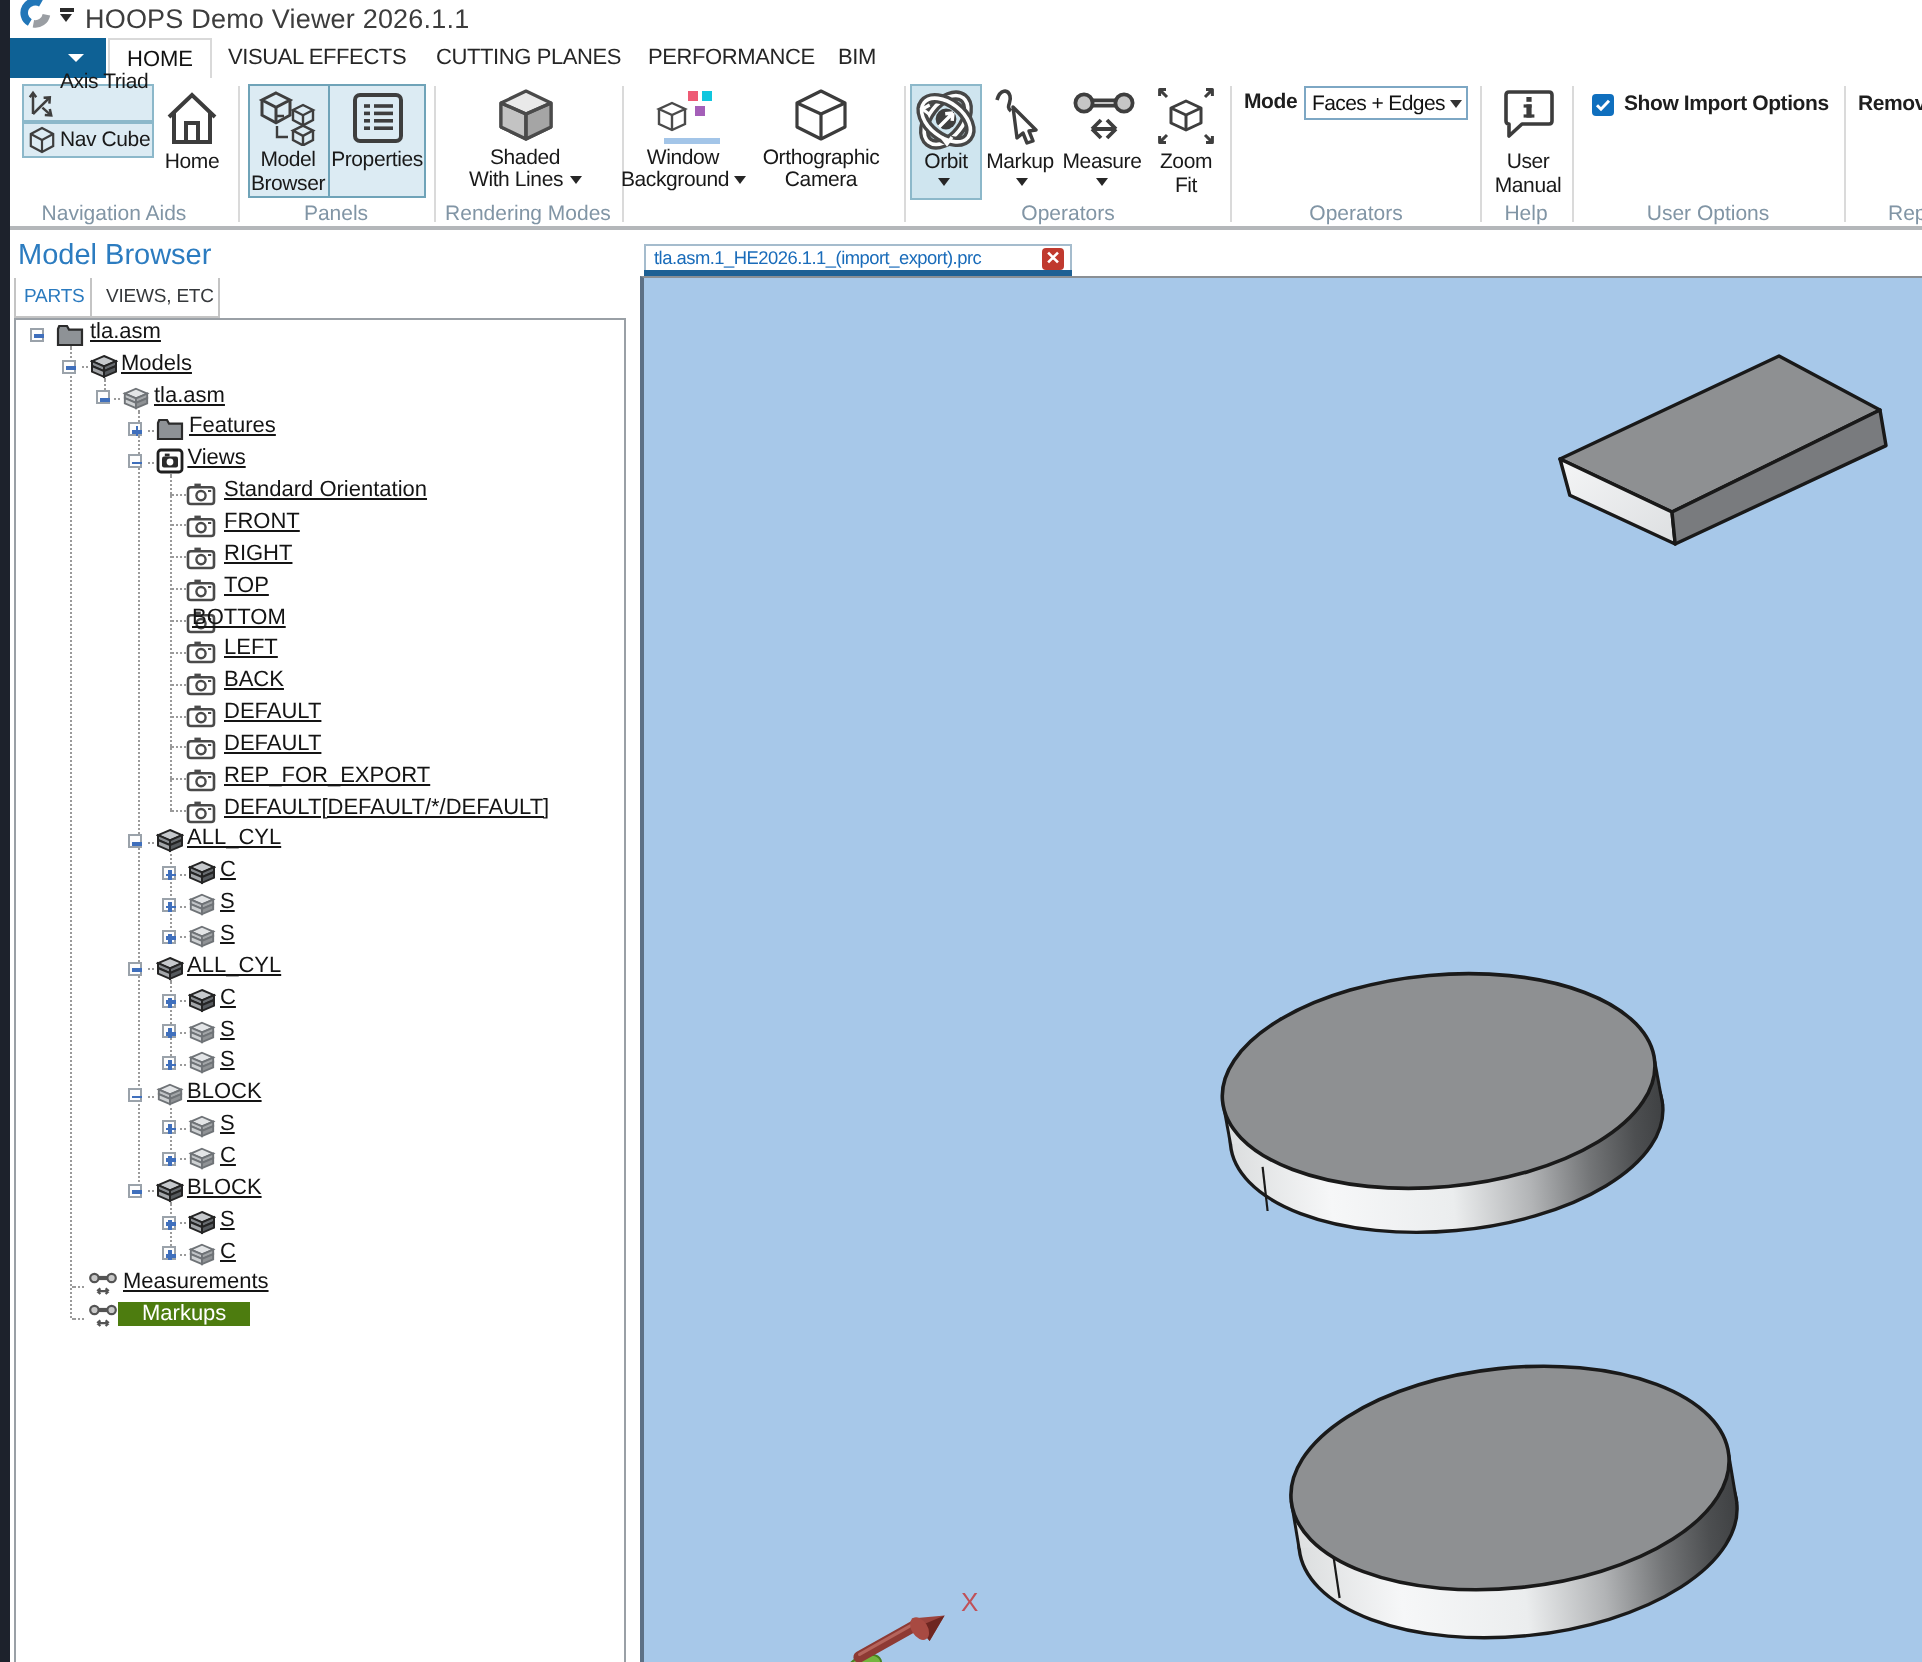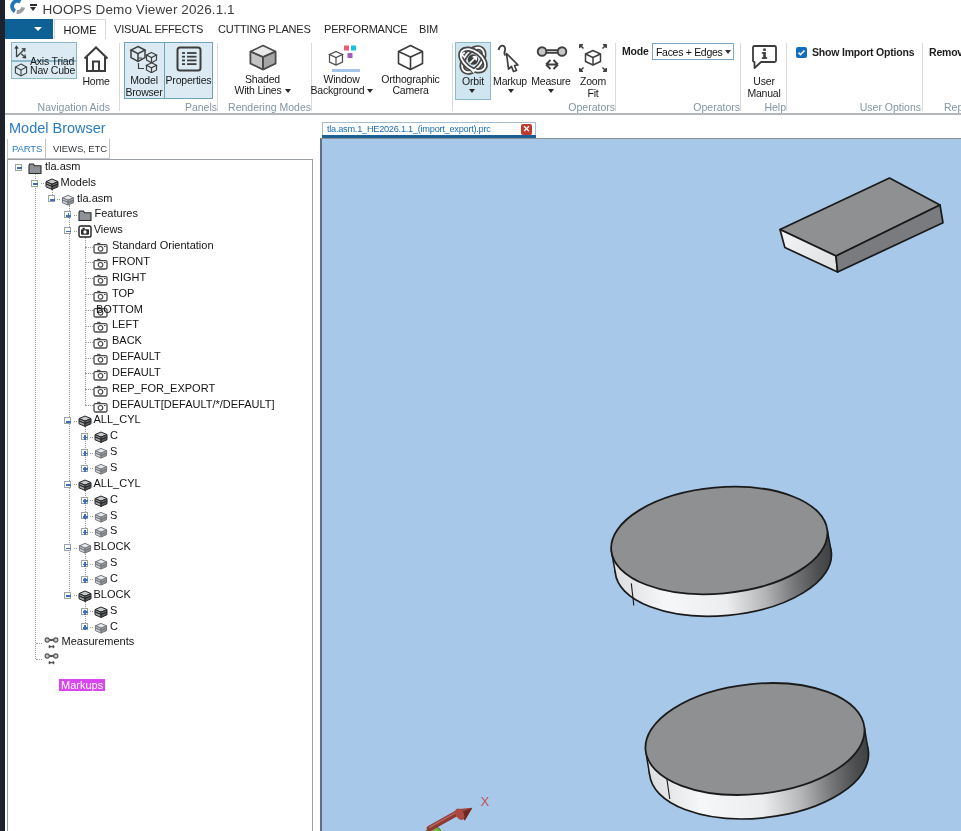--- a/index.html
+++ b/index.html
@@ -11,35 +11,35 @@
 
 #filebtn { position:absolute; left:4.5px; top:19px; width:48px; height:19.6px; background:#0e6195; }
 #filebtn:after { content:""; position:absolute; left:29.5px; top:8px; border-left:4px solid transparent; border-right:4px solid transparent; border-top:4.5px solid #fff; }
 .rtab { position:absolute; top:19px; height:21px; line-height:21px; font-size:11px; letter-spacing:-0.2px; color:#262626; text-align:center; white-space:nowrap; }
 #hometab { position:absolute; left:54px; top:18.5px; width:52px; height:22px; background:#fff; border:1px solid #d9d9d9; border-bottom:none; line-height:21px; font-size:11px; color:#111; text-align:center; }
 #tabline { position:absolute; left:5px; top:39.5px; width:956px; height:1px; background:#e3e3e3; }
 
 #ribbon { position:absolute; left:5px; top:40px; width:956px; height:74px; background:#fff; }
 #ribbonline { position:absolute; left:5px; top:113.2px; width:956px; height:2px; background:#b4b7ba; }
 .gsep { position:absolute; top:43px; height:68px; width:1px; background:#dadada; }
-.glabel { position:absolute; top:100.5px; height:13px; line-height:13px; font-size:10.5px; color:#8195a5; text-align:right; }
+.glabel { position:absolute; top:100.5px; height:13px; line-height:13px; font-size:10.5px; color:#8195a5; text-align:center; }
 .bluebtn { position:absolute; background:#dcebf3; border:1px solid #8cb8ca; }
 .smalltxt { font-size:10.5px; letter-spacing:-0.2px; color:#191919;text-align:center; }
 .btxt { position:absolute; font-size:10.5px; letter-spacing:-0.2px; color:#191919; text-align:center; line-height:11.5px; white-space:nowrap; }
 
 #panel { position:absolute; left:5px; top:116px; width:315px; height:715px; background:#fff; }
 #mbtitle { position:absolute; left:9px; top:120px; font-size:14.5px; color:#2c7cc0; }
 .ptab { position:absolute; top:138.5px; height:20px; line-height:20px; font-size:9.5px; letter-spacing:-0.1px; }
 #treebox { position:absolute; left:6.5px; top:158.5px; width:306px; height:673px; border:1px solid #9aa0a6; border-bottom:none; background:#fff; }
 .exp { position:absolute; width:7px; height:7px; background:#fdfdfd; border:1px solid #9aa2aa; }
 .exp:after { content:""; position:absolute; left:1px; top:2.7px; width:5px; height:1.6px; background:#3f6fbc; }
 .expp:before { content:""; position:absolute; left:2.7px; top:1px; width:1.6px; height:5px; background:#3f6fbc; }
 .ticon { position:absolute; }
-.ttext { position:absolute; font-size:11px; color:#141414; white-space:pre; }
-.tsel { position:absolute; font-size:11px; color:#fff; background:#d946ef; padding:0 2px; white-space:pre;margin-top:28px; }
+.ttext { position:absolute; font-size:11px; color:#141414; white-space:pre;text-decoration:underline; }
+.tsel { position:absolute; font-size:11px; color:#fff; background:#4d7c0f; padding:0 12px; white-space:pre; }
 .vdot { position:absolute; width:1px; border-left:1px dotted #9a9a9a; }
 .hdot { position:absolute; height:1px; border-top:1px dotted #9a9a9a; }
 
 #vptab { position:absolute; left:322px; top:121.5px; width:214px; height:16px; background:#fff; border:1px solid #a5bccd; border-bottom:none; }
 #vptabtxt { position:absolute; left:327px; top:124px; font-size:9.2px; letter-spacing:-0.25px; color:#1a6cba; white-space:nowrap; }
 #vpclose { position:absolute; left:521px; top:124px; width:11px; height:11px; background:#c0392e; border-radius:2px; color:#fff; font-size:9px; line-height:11px; text-align:center; font-weight:bold; }
 #vpunder { position:absolute; left:322px; top:135.2px; width:214px; height:2.4px; background:#1d6094; }
 #canvas { position:absolute; left:320px; top:137.6px; width:641px; height:694px; background:#a7c8e9; border-top:1.4px solid #8a8f94; border-left:2px solid #5d7186; }
 </style></head>
 <body>
@@ -84,21 +84,21 @@
 <svg class="abs" style="left:13.5px;top:45px" width="14" height="14" viewBox="0 0 14 14">
 <g stroke="#3e3e3e" stroke-width="1.25" fill="none">
       <line x1="2.5" y1="12" x2="2.5" y2="2"></line>
       <path d="M0.9 3.6 L2.5 1.4 L4.1 3.6"></path>
       <line x1="2.5" y1="12" x2="10.4" y2="4.2"></line>
       <path d="M7.8 3.9 L10.9 3.7 L10.7 6.8"></path>
       <line x1="7.2" y1="8.8" x2="11" y2="12.2"></line>
       <path d="M10.9 9.5 L11.6 12.7 L8.4 12.5"></path>
     </g>
   </svg>
-<div class="btxt" style="left:30px;top:56px;width:46px;text-align:left">Axis Triad</div>
+<div class="btxt" style="left:30px;top:36px;width:46px;text-align:left">Axis Triad</div>
 <svg class="abs" style="left:13.5px;top:63px" width="14" height="14" viewBox="0 0 14 14">
 <g fill="none" stroke="#3e3e3e" stroke-width="1.1">
       <polygon points="7,1 12.6,4 12.6,10 7,13 1.4,10 1.4,4"></polygon>
       <polyline points="1.4,4 7,7 12.6,4"></polyline>
       <line x1="7" y1="7" x2="7" y2="13"></line>
     </g>
   </svg>
 <div class="btxt" style="left:30px;top:64.5px;width:46px;text-align:left">Nav Cube</div>
 <svg class="abs" style="left:81px;top:44px" width="30" height="30" viewBox="0 0 30 30">
 <g fill="none" stroke="#3c3c3c" stroke-width="2">

